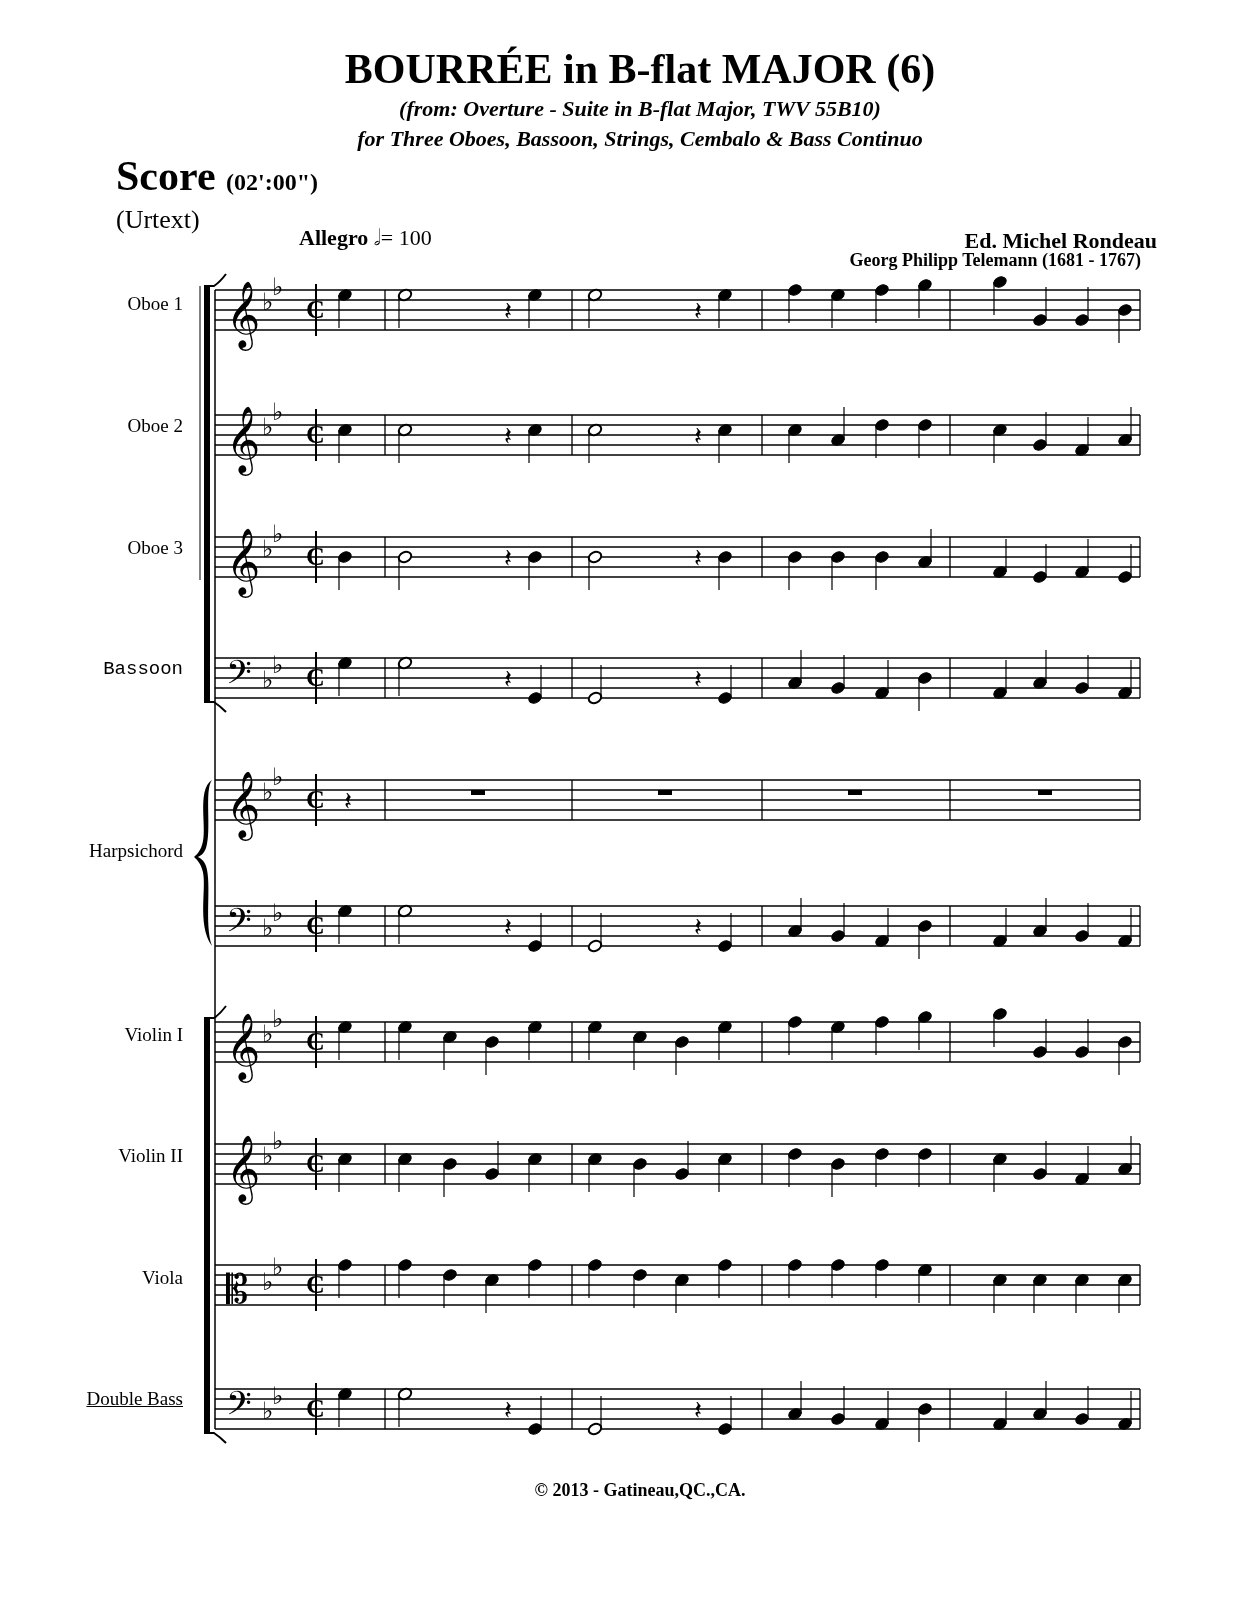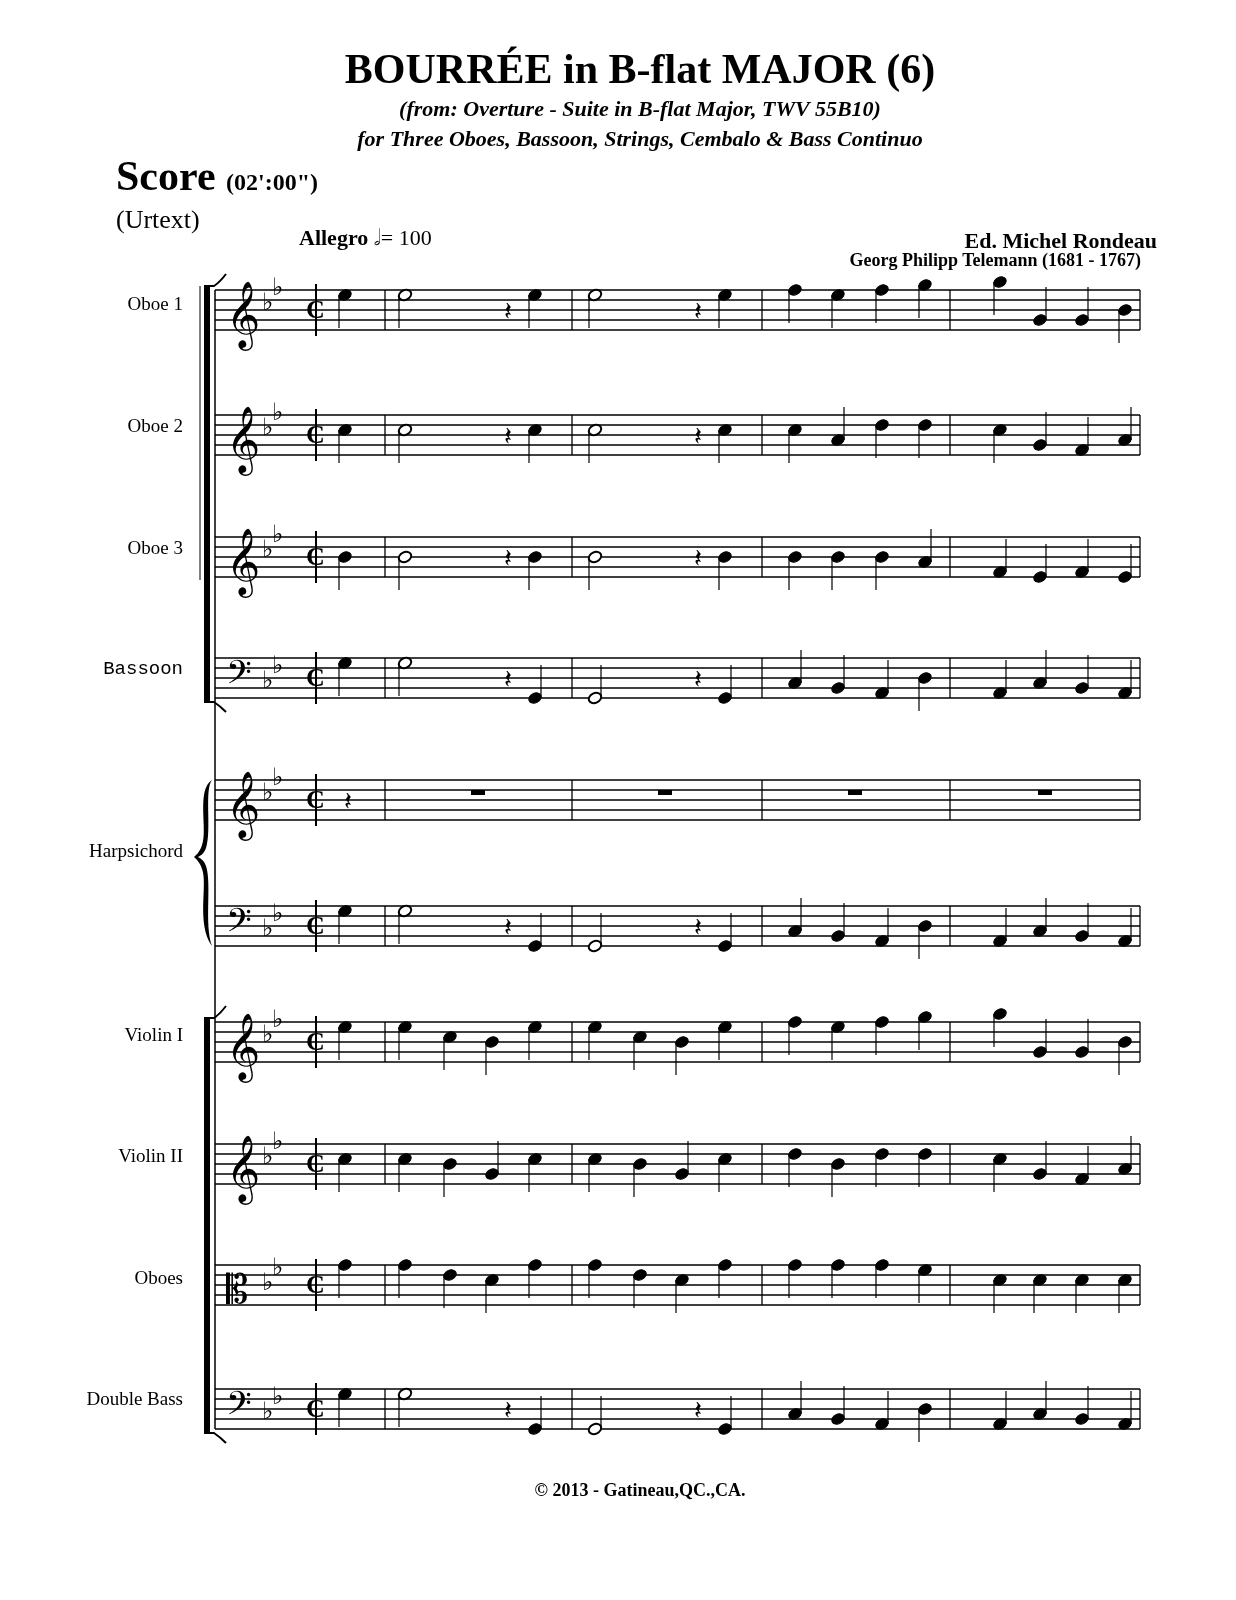--- a/index.html
+++ b/index.html
@@ -31,22 +31,22 @@
 <div class="abs" id="composer">Georg Philipp Telemann (1681 - 1767)</div>
 <div class="abs" id="editor">Ed. Michel Rondeau</div>
 
 <div id="labels">
     <div class="inst" style="top: 293px;">Oboe 1</div>
     <div class="inst" style="top: 415px;">Oboe 2</div>
     <div class="inst" style="top: 537px;">Oboe 3</div>
     <div class="inst" style="top: 658px; font-family: Liberation Mono, monospace;">Bassoon</div>
     <div class="inst" style="top: 1024px;">Violin I</div>
     <div class="inst" style="top: 1145px;">Violin II</div>
-    <div class="inst" style="top: 1267px;">Oboes</div>
-    <div class="inst" style="top: 1388px;">Double Bass</div>
+    <div class="inst" style="top: 1267px;">Viola</div>
+    <div class="inst" style="top: 1388px; text-decoration: underline;">Double Bass</div>
     <div class="inst" style="top: 840px;">Harpsichord</div>
   </div>
 
 <svg id="score" width="1236" height="1600" viewBox="0 0 1236 1600" xmlns="http://www.w3.org/2000/svg">
     <line x1="215" x2="1140" y1="290" y2="290" stroke="#000" stroke-width="1.3"></line>
     <line x1="215" x2="1140" y1="300" y2="300" stroke="#000" stroke-width="1.3"></line>
     <line x1="215" x2="1140" y1="310" y2="310" stroke="#000" stroke-width="1.3"></line>
     <line x1="215" x2="1140" y1="320" y2="320" stroke="#000" stroke-width="1.3"></line>
     <line x1="215" x2="1140" y1="330" y2="330" stroke="#000" stroke-width="1.3"></line>
     <text x="226" y="334" font-size="58" font-family="DejaVu Sans, sans-serif">𝄞</text>

